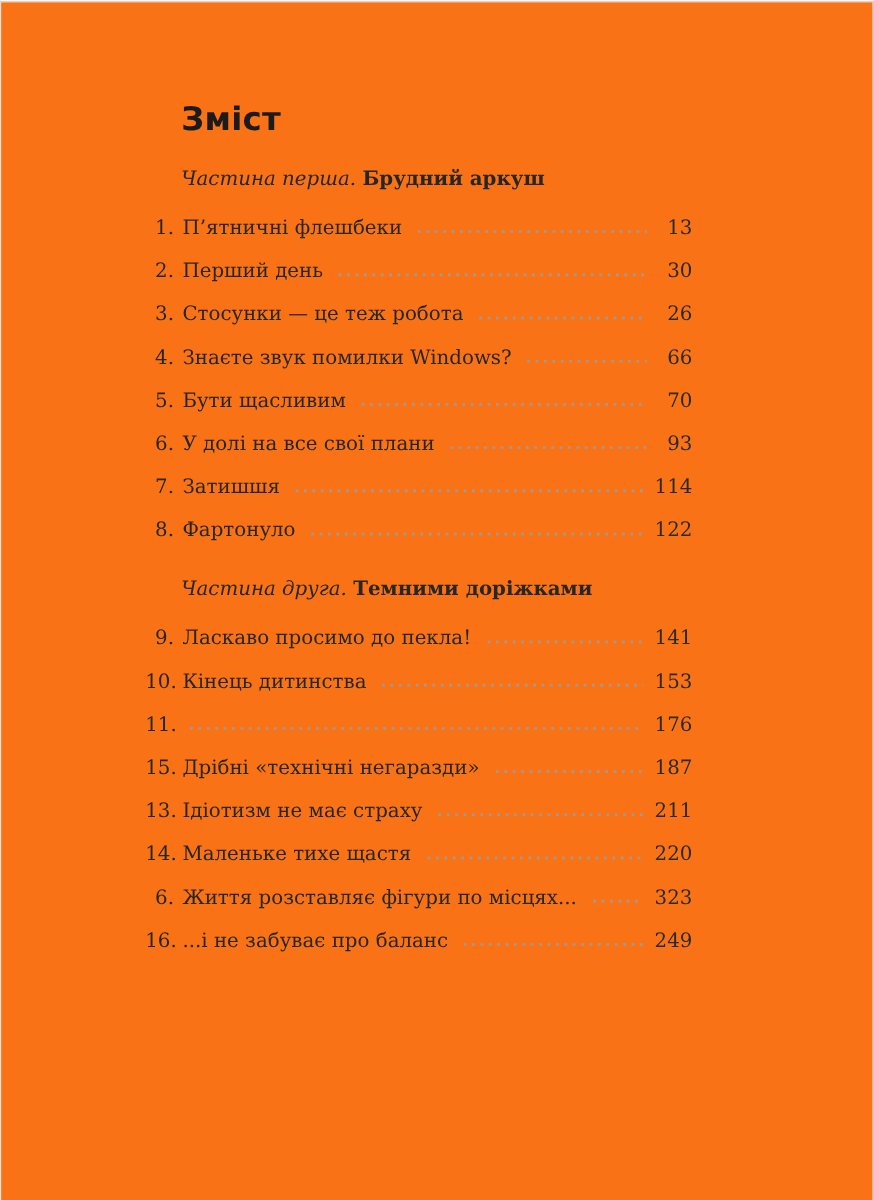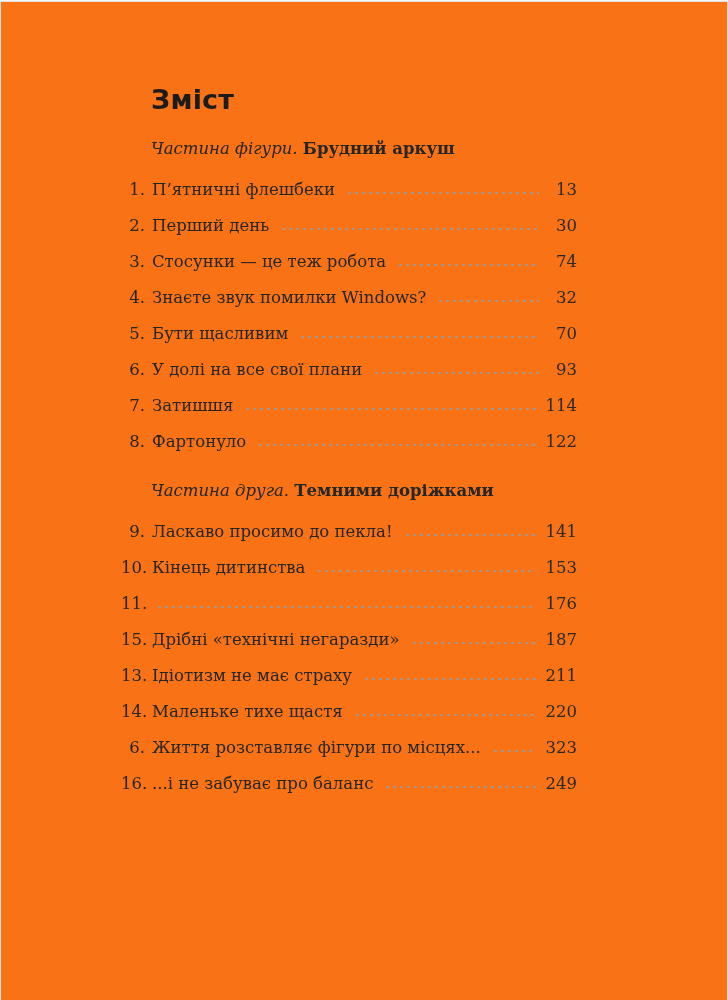--- a/index.html
+++ b/index.html
@@ -72,21 +72,21 @@
 </style>
 </head>
 <body>
 
 <div class="book-page">
 
   <h1 class="page-title">Зміст</h1>
 
 
   <div class="section-heading">
-    <span class="part-label">Частина фігури.</span>
+    <span class="part-label">Частина перша.</span>
     <span> </span>
     <span class="part-title">Брудний аркуш</span>
   </div>
 
   <div>
     <div class="toc-row">
       <span class="num">1.</span>
       <span class="entry">П’ятничні флешбеки</span>
       <span class="leader"></span>
       <span class="pg">13</span>
@@ -94,27 +94,27 @@
     <div class="toc-row">
       <span class="num">2.</span>
       <span class="entry">Перший день</span>
       <span class="leader"></span>
       <span class="pg">30</span>
     </div>
     <div class="toc-row">
       <span class="num">3.</span>
       <span class="entry">Стосунки — це теж робота</span>
       <span class="leader"></span>
-      <span class="pg">74</span>
+      <span class="pg">26</span>
     </div>
     <div class="toc-row">
       <span class="num">4.</span>
       <span class="entry">Знаєте звук помилки Windows?</span>
       <span class="leader"></span>
-      <span class="pg">32</span>
+      <span class="pg">66</span>
     </div>
     <div class="toc-row">
       <span class="num">5.</span>
       <span class="entry">Бути щасливим</span>
       <span class="leader"></span>
       <span class="pg">70</span>
     </div>
     <div class="toc-row">
       <span class="num">6.</span>
       <span class="entry">У долі на все свої плани</span>

